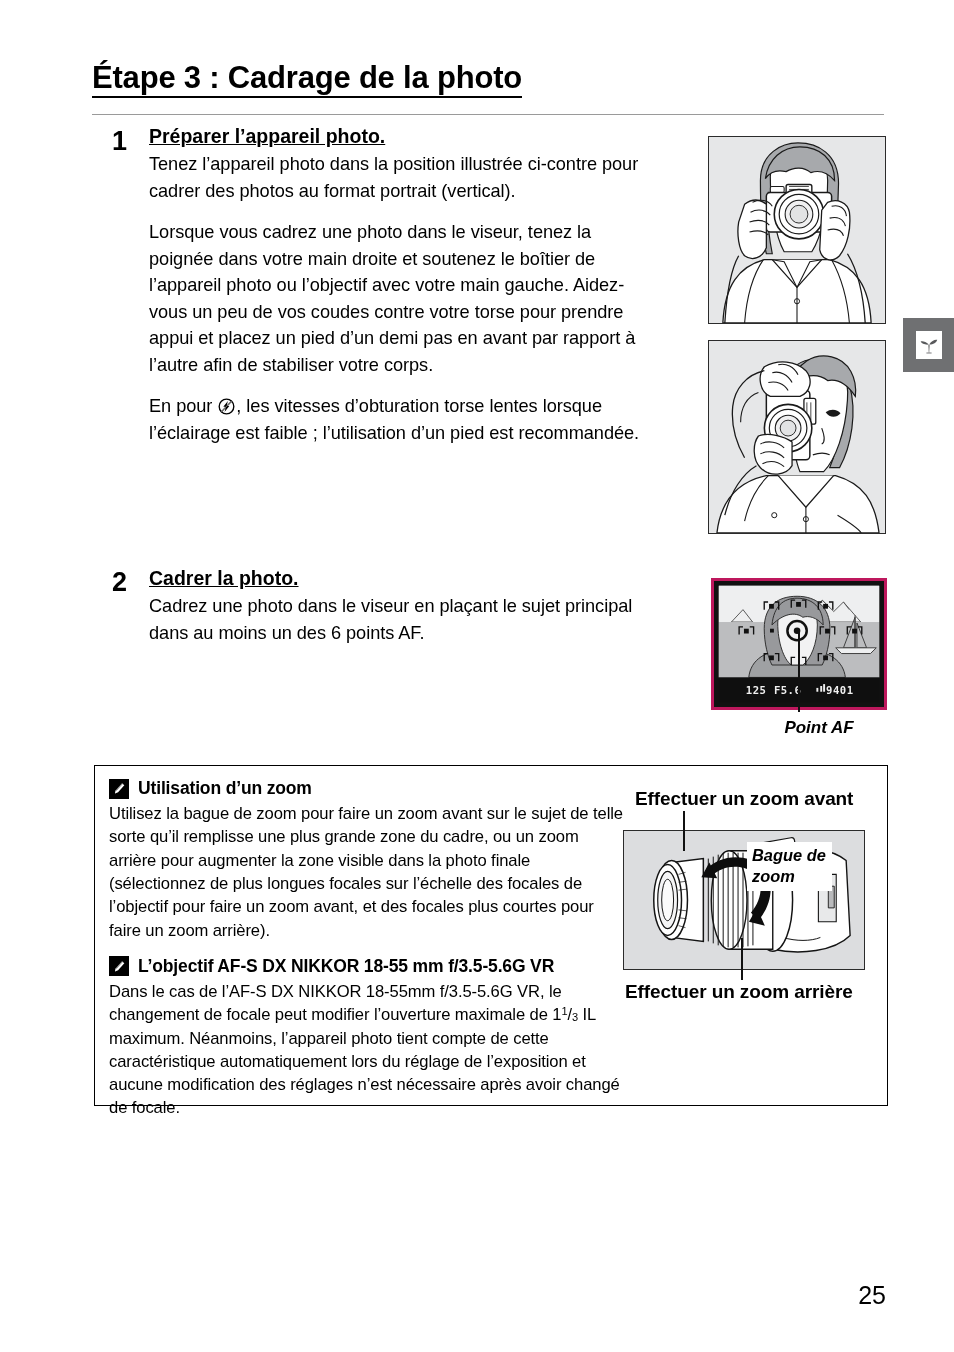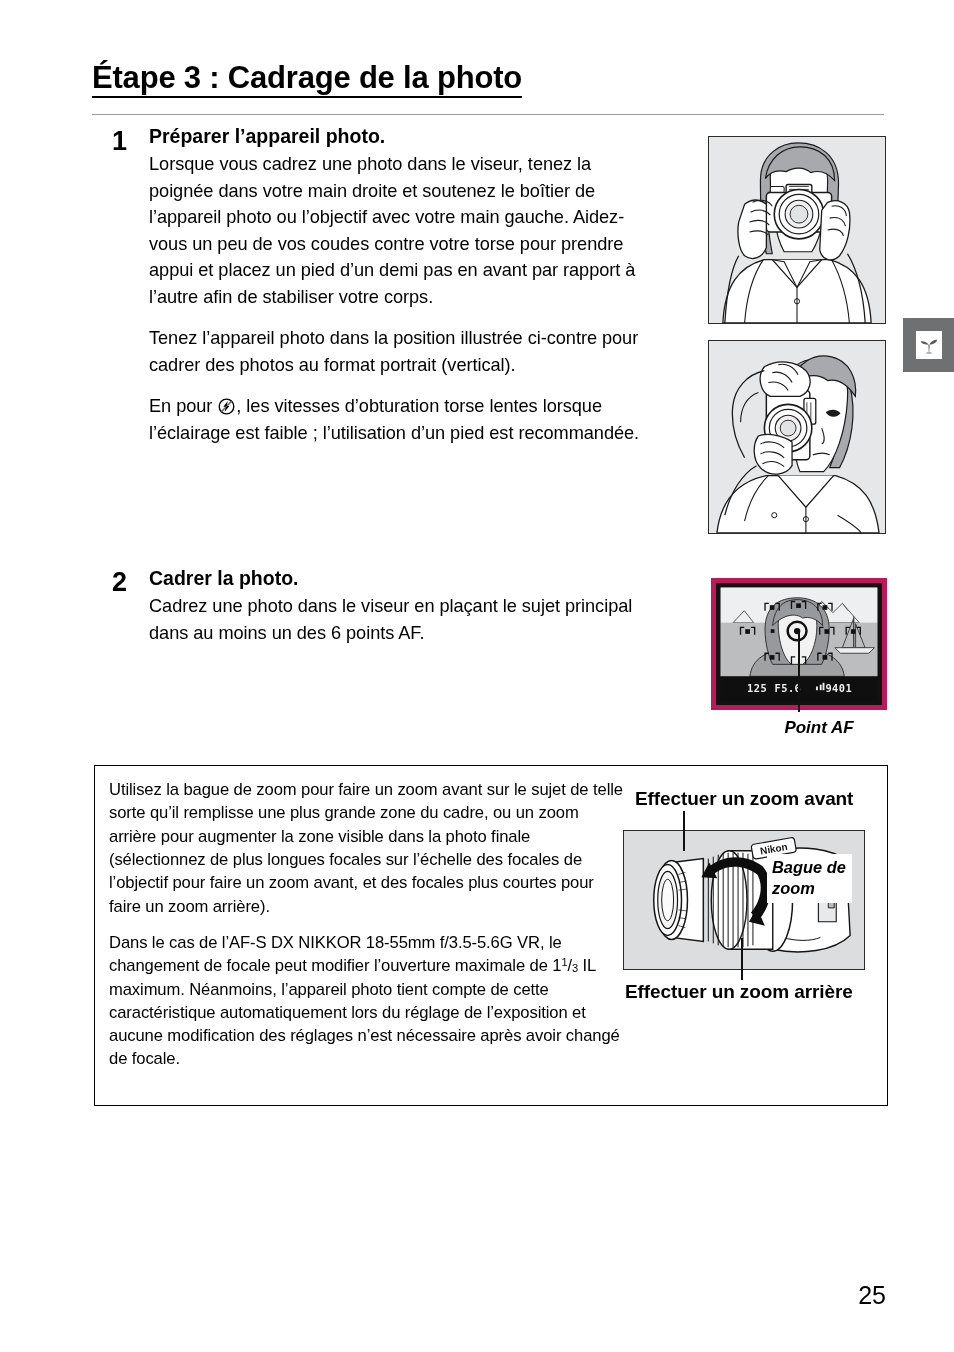--- a/index.html
+++ b/index.html
@@ -60,20 +60,21 @@
     line-height: 1;
   }
   .step-body {
     position: absolute;
   }
   .step-head {
     font-size: 19.5px;
     font-weight: bold;
     margin: 0 0 3px 0;
     line-height: 1.25;
+    text-decoration: underline;
   }
   .step-p {
     font-size: 18.2px;
     line-height: 1.455;
     margin: 0 0 15px 0;
     text-align: left;
     letter-spacing: -0.05px;
   }
   .step-p:last-child { margin-bottom: 0; }
 
@@ -94,21 +95,21 @@
     border: 1px solid #2b2b2b;
     background: #e6e7e8;
     box-sizing: border-box;
     overflow: hidden;
   }
   .figure-box svg { display: block; width: 100%; height: 100%; }
 
   
   .vf-box {
     position: absolute;
-    border: 5px solid #be185d;
+    border: 3px solid #be185d;
     box-sizing: border-box;
     background: #14b8a6;
     overflow: hidden;
   }
   .vf-box svg { display:block; width:100%; height:100%; }
   .vf-caption {
     position: absolute;
     font-size: 17px;
     font-style: italic;
     font-weight: 600;
@@ -234,22 +235,22 @@
 
   <div class="title-block">
     <h1 class="page-title">Étape 3 : Cadrage de la photo</h1>
   </div>
   <div class="title-rule"></div>
 
   <div class="step" style="left:92px; top:124px; width:560px;">
     <div class="step-num" style="left:20px; top:4px;">1</div>
     <div class="step-body" style="left:57px; top:0; width:505px;">
       <p class="step-head">Préparer l’appareil photo.</p>
+      <p class="step-p">Tenez l’appareil photo dans la position illustrée ci-contre pour cadrer des photos au format portrait (vertical).</p>
       <p class="step-p">Lorsque vous cadrez une photo dans le viseur, tenez la poignée dans votre main droite et soutenez le boîtier de l’appareil photo ou l’objectif avec votre main gauche. Aidez-vous un peu de vos coudes contre votre torse pour prendre appui et placez un pied d’un demi pas en avant par rapport à l’autre afin de stabiliser votre corps.</p>
-      <p class="step-p">Tenez l’appareil photo dans la position illustrée ci-contre pour cadrer des photos au format portrait (vertical).</p>
       <p class="step-p"><span>En pour </span><span class="icon-flash-off"><svg viewBox="0 0 20 20">
               <circle cx="10" cy="10" r="8.6" fill="none" stroke="#000" stroke-width="1.6"></circle>
               <path d="M11.6 3.6 L6.3 10.4 L9.3 10.4 L7.7 16.4 L13.3 9.3 L10.2 9.3 Z" fill="#000"></path>
               <line x1="3.6" y1="16.6" x2="16.4" y2="3.4" stroke="#000" stroke-width="1.5"></line>
               <line x1="3.6" y1="16.6" x2="16.4" y2="3.4" stroke="#fff" stroke-width="0.5"></line>
             </svg></span><span>, les vitesses d’obturation torse lentes lorsque l’éclairage est faible ; l’utilisation d’un pied est recommandée.</span></p>
     </div>
   </div>
 
   <div class="figure-box" style="left:708px; top:136px; width:178px; height:188px;">
@@ -451,22 +452,42 @@
     </svg>
   </div>
 
   <div class="leader" style="left:798px; top:632px; height:80px;"></div>
   <div class="vf-caption" style="left:720px; top:718px; width:198px;">Point AF</div>
 
   <div class="tipbox" style="left:94px; top:765px; width:794px; height:341px;">
 
     <div class="tip-col-left">
 
+      <div class="tip-head">
+        <span class="pencil-icon">
+          <svg width="15" height="15" viewBox="0 0 15 15">
+            <path d="M3.0 12.4 L3.9 9.3 L10.1 2.2 L12.3 4.2 L6.1 11.3 Z" fill="#fff"></path>
+            <path d="M3.0 12.4 L3.9 9.3 L4.9 10.3 Z" fill="#fff"></path>
+            <line x1="4.2" y1="9.7" x2="10.5" y2="2.7" stroke="#000" stroke-width="0.5"></line>
+          </svg>
+        </span>
+        <span class="tip-head-text">Utilisation d’un zoom</span>
+      </div>
       <p class="tip-p">Utilisez la bague de zoom pour faire un zoom avant sur le sujet de telle sorte qu’il remplisse une plus grande zone du cadre, ou un zoom arrière pour augmenter la zone visible dans la photo finale (sélectionnez de plus longues focales sur l’échelle des focales de l’objectif pour faire un zoom avant, et des focales plus courtes pour faire un zoom arrière).</p>
 
+      <div class="tip-head tip-section-2">
+        <span class="pencil-icon">
+          <svg width="15" height="15" viewBox="0 0 15 15">
+            <path d="M3.0 12.4 L3.9 9.3 L10.1 2.2 L12.3 4.2 L6.1 11.3 Z" fill="#fff"></path>
+            <path d="M3.0 12.4 L3.9 9.3 L4.9 10.3 Z" fill="#fff"></path>
+            <line x1="4.2" y1="9.7" x2="10.5" y2="2.7" stroke="#000" stroke-width="0.5"></line>
+          </svg>
+        </span>
+        <span class="tip-head-text">L’objectif AF-S DX NIKKOR 18-55 mm f/3.5-5.6G VR</span>
+      </div>
       <p class="tip-p"><span>Dans le cas de l’AF-S DX NIKKOR 18-55mm f/3.5-5.6G VR, le changement de focale peut modifier l’ouverture maximale de 1</span><span class="frac"><sup>1</sup>/<sub>3</sub></span><span> IL maximum. Néanmoins, l’appareil photo tient compte de cette caractéristique automatiquement lors du réglage de l’exposition et aucune modification des réglages n’est nécessaire après avoir changé de focale.</span></p>
     </div>
 
     <div class="lens-fig-wrap" style="left:528px; top:22px; width:252px; height:220px;">
       <div class="lens-label" style="left:12px; top:0;">Effectuer un zoom avant</div>
       <div class="leader" style="left:60px; top:23px; height:40px;"></div>
 
       <div class="lens-img" style="left:0; top:42px; width:242px; height:140px;">
         <svg viewBox="0 0 242 140" preserveAspectRatio="none">
           <rect x="0" y="0" width="242" height="140" fill="#dcdddf"></rect>
@@ -520,21 +541,21 @@
 
           <g fill="#0d0d0d">
             <path d="M82 40 C96 24 122 22 140 36 L134 44 C120 33 100 34 88 46 Z"></path>
             <path d="M86 32 L78 47 L94 48 Z"></path>
             <path d="M140 36 C152 50 150 74 136 90 L128 83 C139 70 141 52 133 42 Z"></path>
             <path d="M142 96 L126 92 L134 78 Z"></path>
           </g>
         </svg>
       </div>
 
-      <div class="lens-label-box" style="left:144px; top:54px;margin-top:12px;">
+      <div class="lens-label-box" style="left:124px; top:54px;">
         <div>Bague de</div>
         <div>zoom</div>
       </div>
 
       <div class="leader" style="left:118px; top:150px; height:42px;"></div>
       <div class="lens-label" style="left:2px; top:193px;">Effectuer un zoom arrière</div>
     </div>
   </div>
 
   <div class="page-number">25</div>

